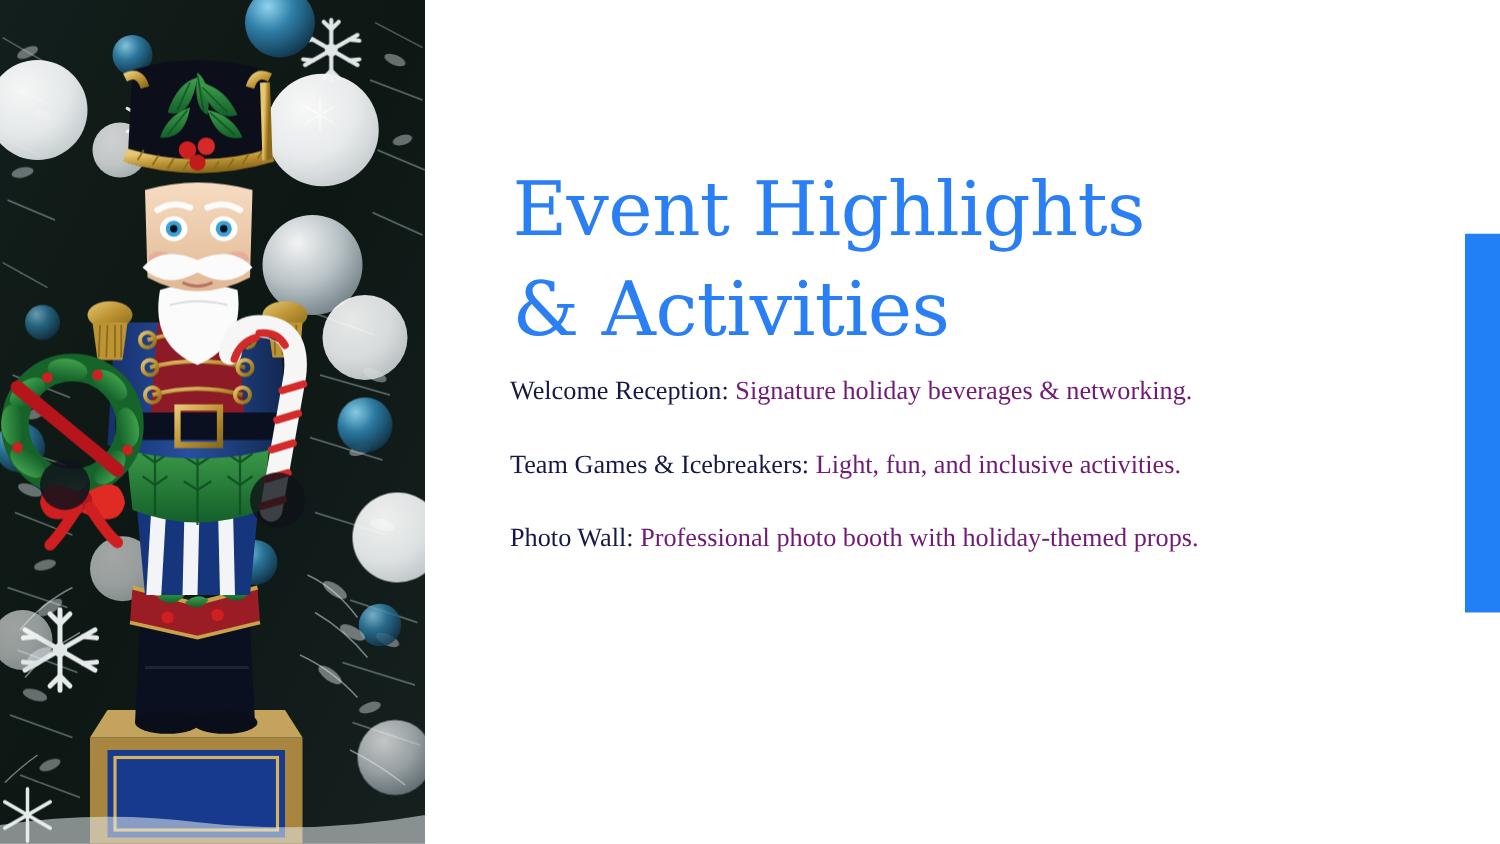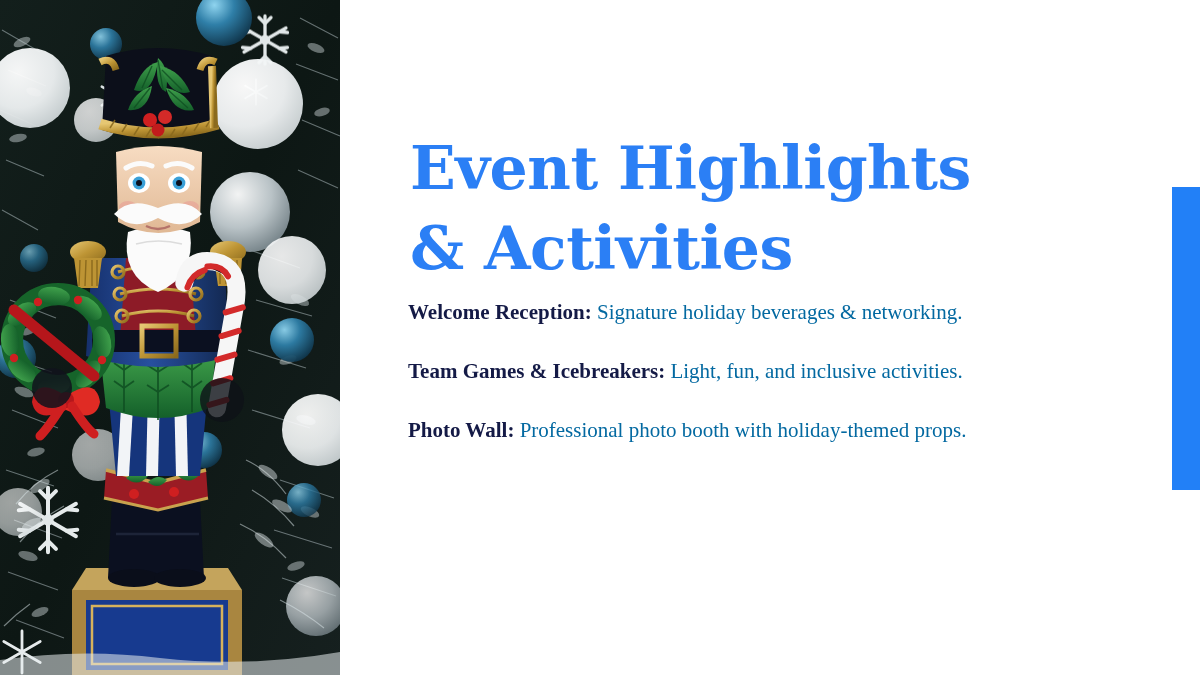--- a/index.html
+++ b/index.html
@@ -37,21 +37,21 @@
     height: 675px;
     background: #ffffff;
   }
 
   #slide-title {
     position: absolute;
     left: 70px;
     top: 88px;
     width: 700px;
     font-family: "DejaVu Serif", "Liberation Serif", serif;
-    font-weight: 700;
+    font-weight: 400;
     font-size: 60px;
     line-height: 80px;
     letter-spacing: -0.5px;
     color: #2b7ff5;
     white-space: pre-line;
   }
 
   #bullets {
     position: absolute;
     left: 68px;
@@ -62,26 +62,26 @@
   .bullet {
     font-family: "Liberation Serif", "DejaVu Serif", serif;
     font-size: 21px;
     line-height: 29px;
     color: #1a1f4e;
     margin-bottom: 30px;
   }
   .bullet:last-child { margin-bottom: 0; }
 
   .bullet .lead {
-    font-weight: 700;
+    font-weight: 400;
     color: #141a46;
   }
   .bullet .rest {
     font-weight: 400;
-    color: #0369a1;
+    color: #701a75;
   }
 
   
   #accent-bar {
     position: absolute;
     left: 1172px;
     top: 187px;
     width: 28px;
     height: 303px;
     background: #2280f7;

